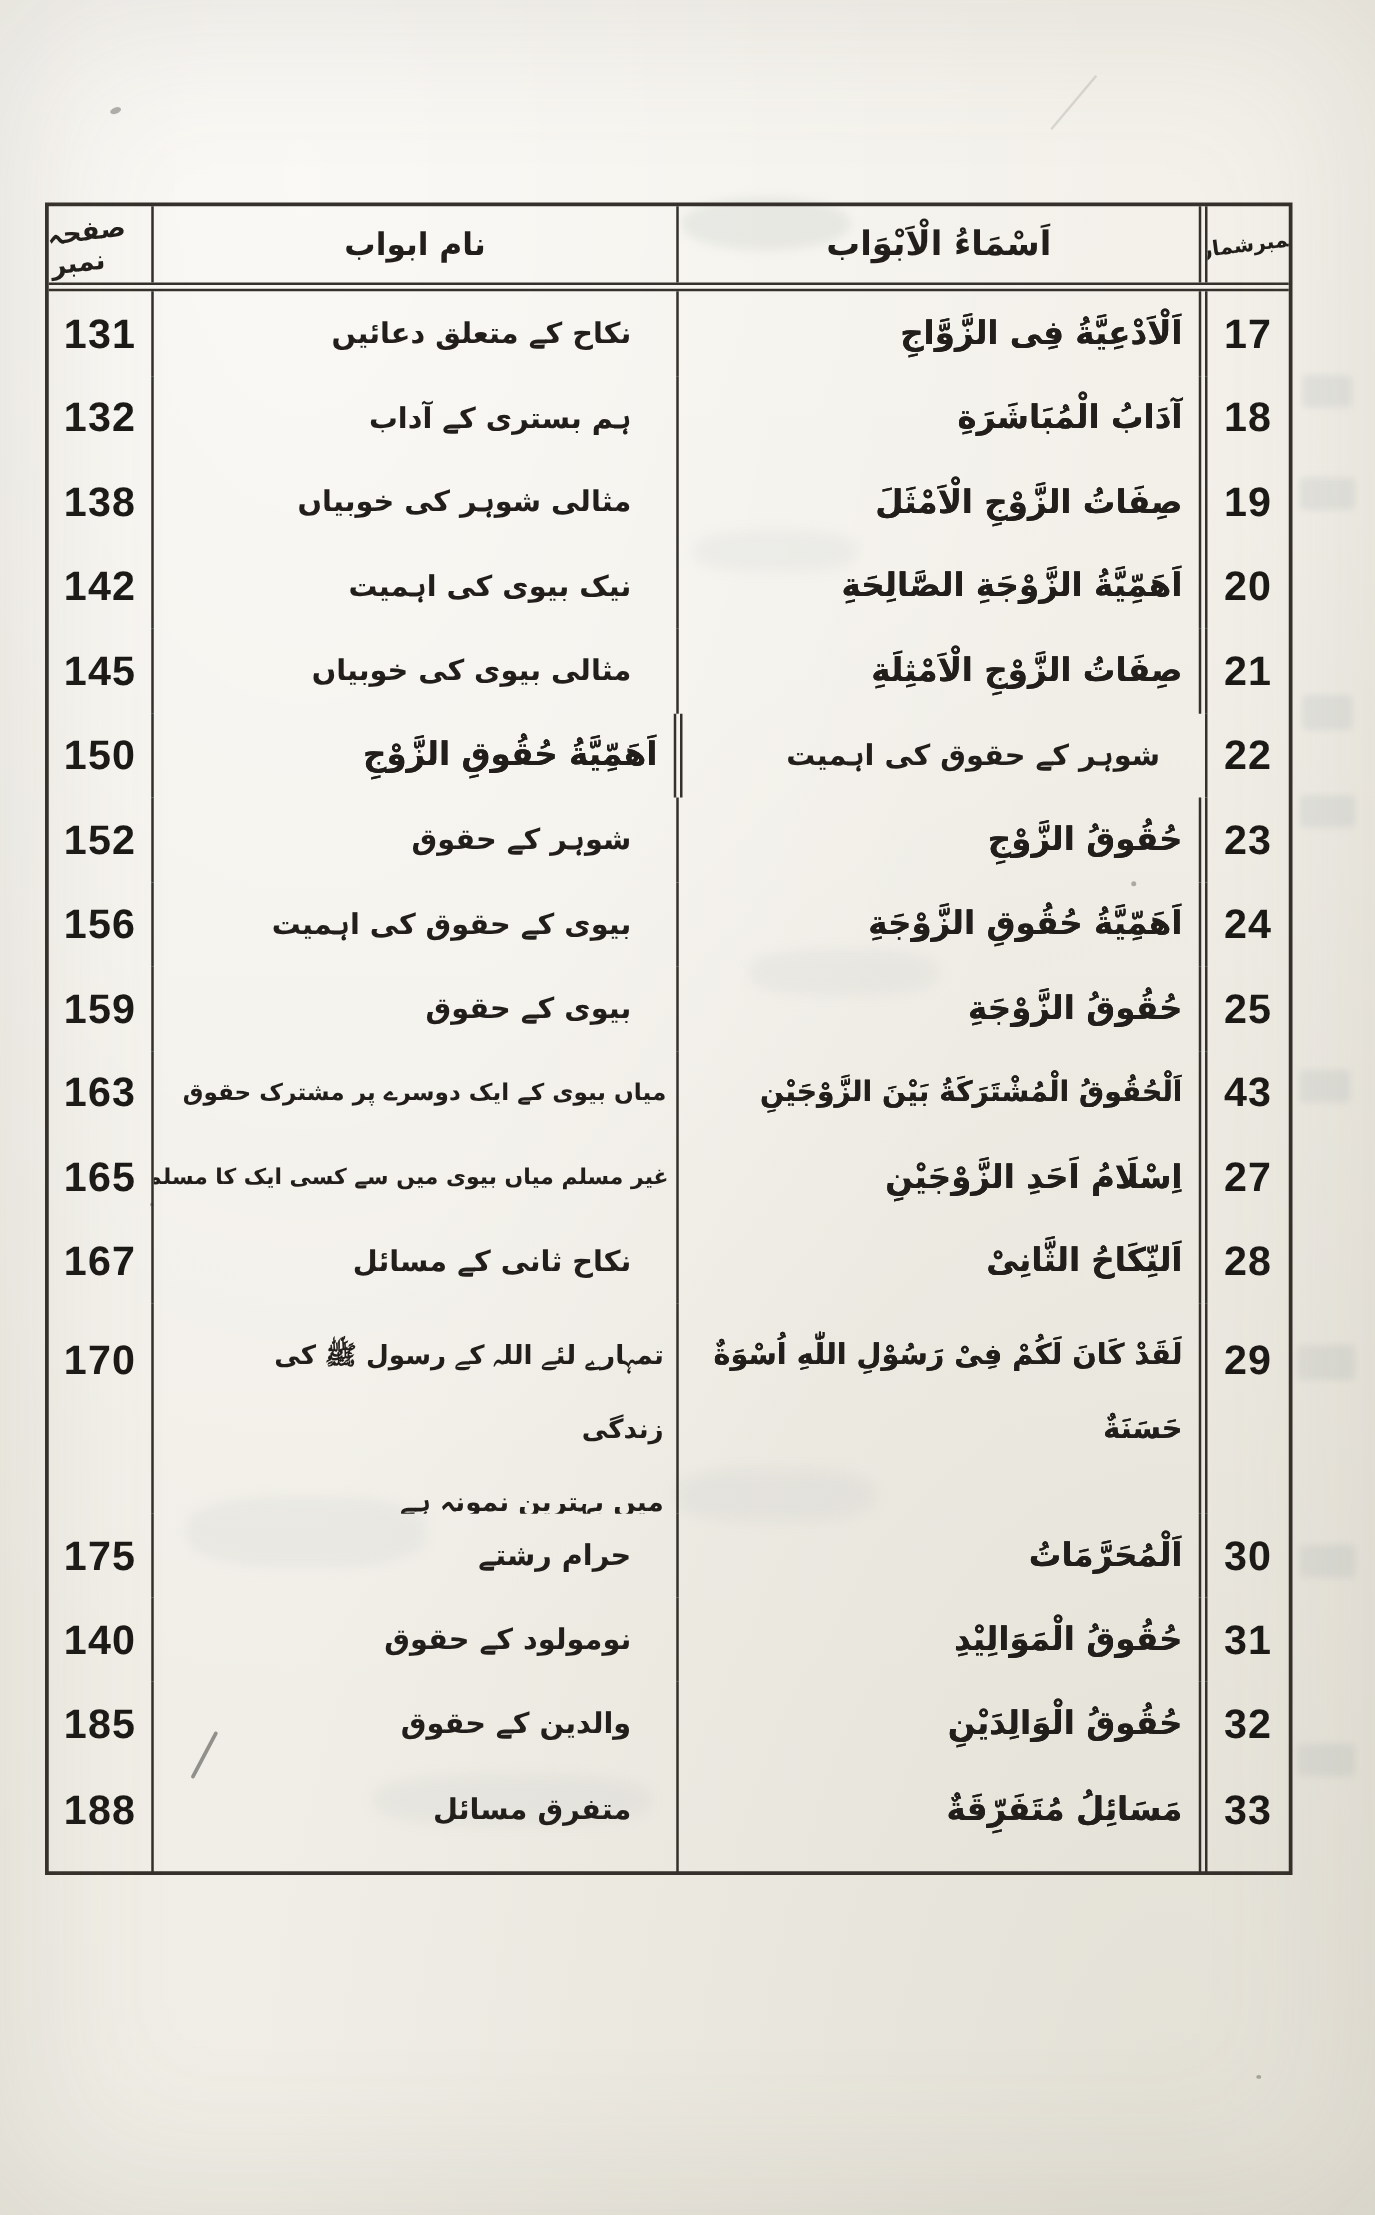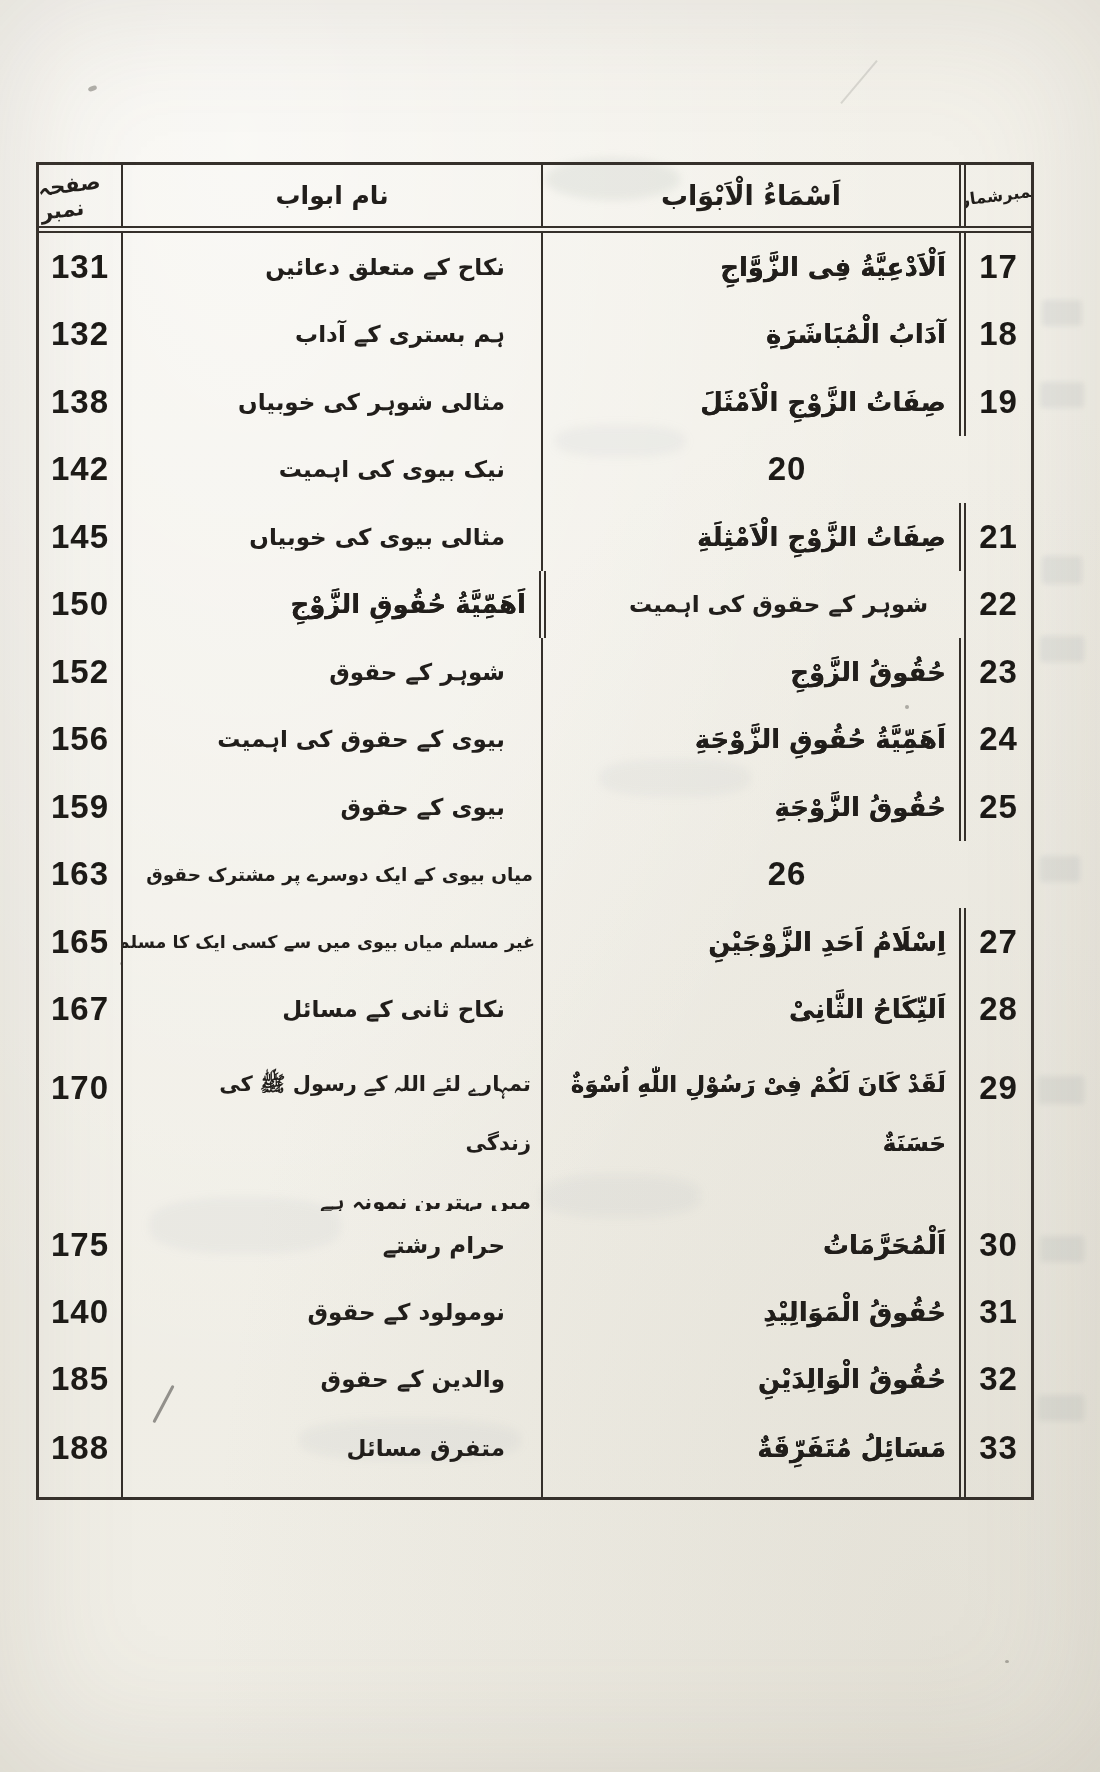--- a/index.html
+++ b/index.html
@@ -167,20 +167,23 @@
       <span>صِفَاتُ الزَّوْجِ الْاَمْثَلَ</span>
     </div>
     <div class="cell serial-col num">19</div>
   </div>
 
   <div class="row body-row">
     <div class="cell page-col num">142</div>
     <div class="cell urdu-col urdu">
       <span>نیک بیوی کی اہمیت</span>
     </div>
+    <div class="cell arabic-col arabic">
+      <span>اَهَمِّيَّةُ الزَّوْجَةِ الصَّالِحَةِ</span>
+    </div>
     <div class="cell serial-col num">20</div>
   </div>
 
   <div class="row body-row">
     <div class="cell page-col num">145</div>
     <div class="cell urdu-col urdu">
       <span>مثالی بیوی کی خوبیاں</span>
     </div>
     <div class="cell arabic-col arabic">
       <span>صِفَاتُ الزَّوْجِ الْاَمْثِلَةِ</span>
@@ -230,21 +233,24 @@
       <span>حُقُوقُ الزَّوْجَةِ</span>
     </div>
     <div class="cell serial-col num">25</div>
   </div>
 
   <div class="row body-row">
     <div class="cell page-col num">163</div>
     <div class="cell urdu-col urdu">
       <span>میاں بیوی کے ایک دوسرے پر مشترک حقوق</span>
     </div>
-    <div class="cell serial-col num">26</div>
+    <div class="cell arabic-col arabic">
+      <span>اَلْحُقُوقُ الْمُشْتَرَكَةُ بَيْنَ الزَّوْجَيْنِ</span>
+    </div>
+    <div class="cell serial-col num">43</div>
   </div>
 
   <div class="row body-row">
     <div class="cell page-col num">165</div>
     <div class="cell urdu-col urdu">
       <span>غیر مسلم میاں بیوی میں سے کسی ایک کا مسلمان ہونا</span>
     </div>
     <div class="cell arabic-col arabic">
       <span>اِسْلَامُ اَحَدِ الزَّوْجَيْنِ</span>
     </div>

